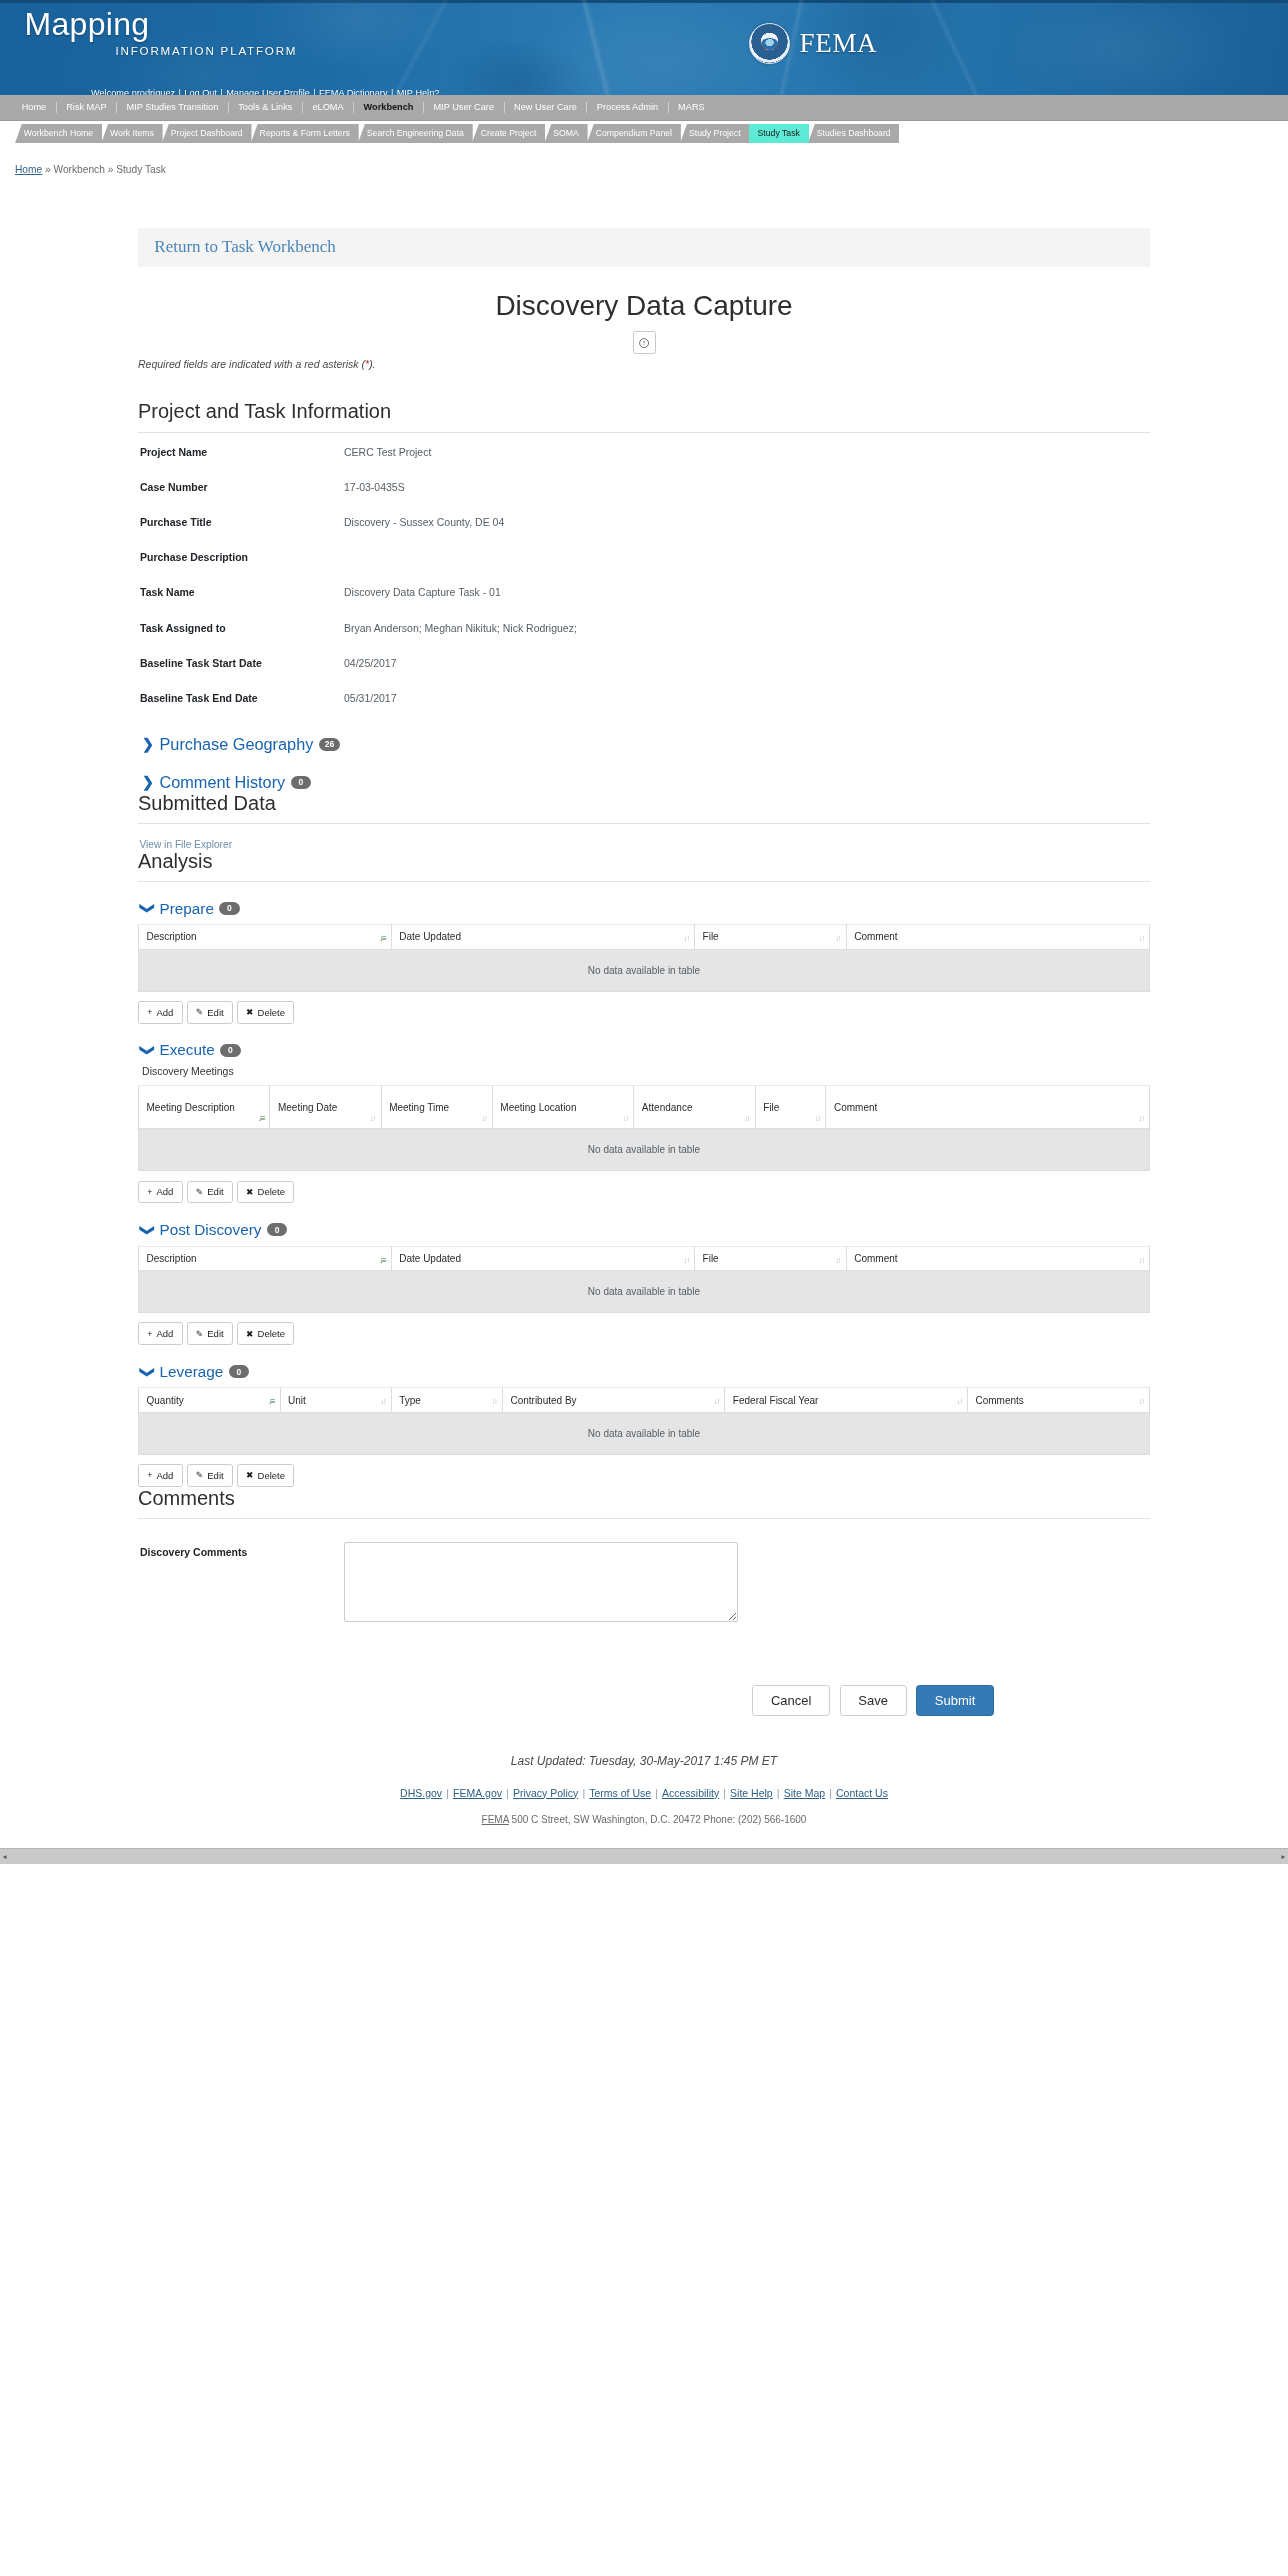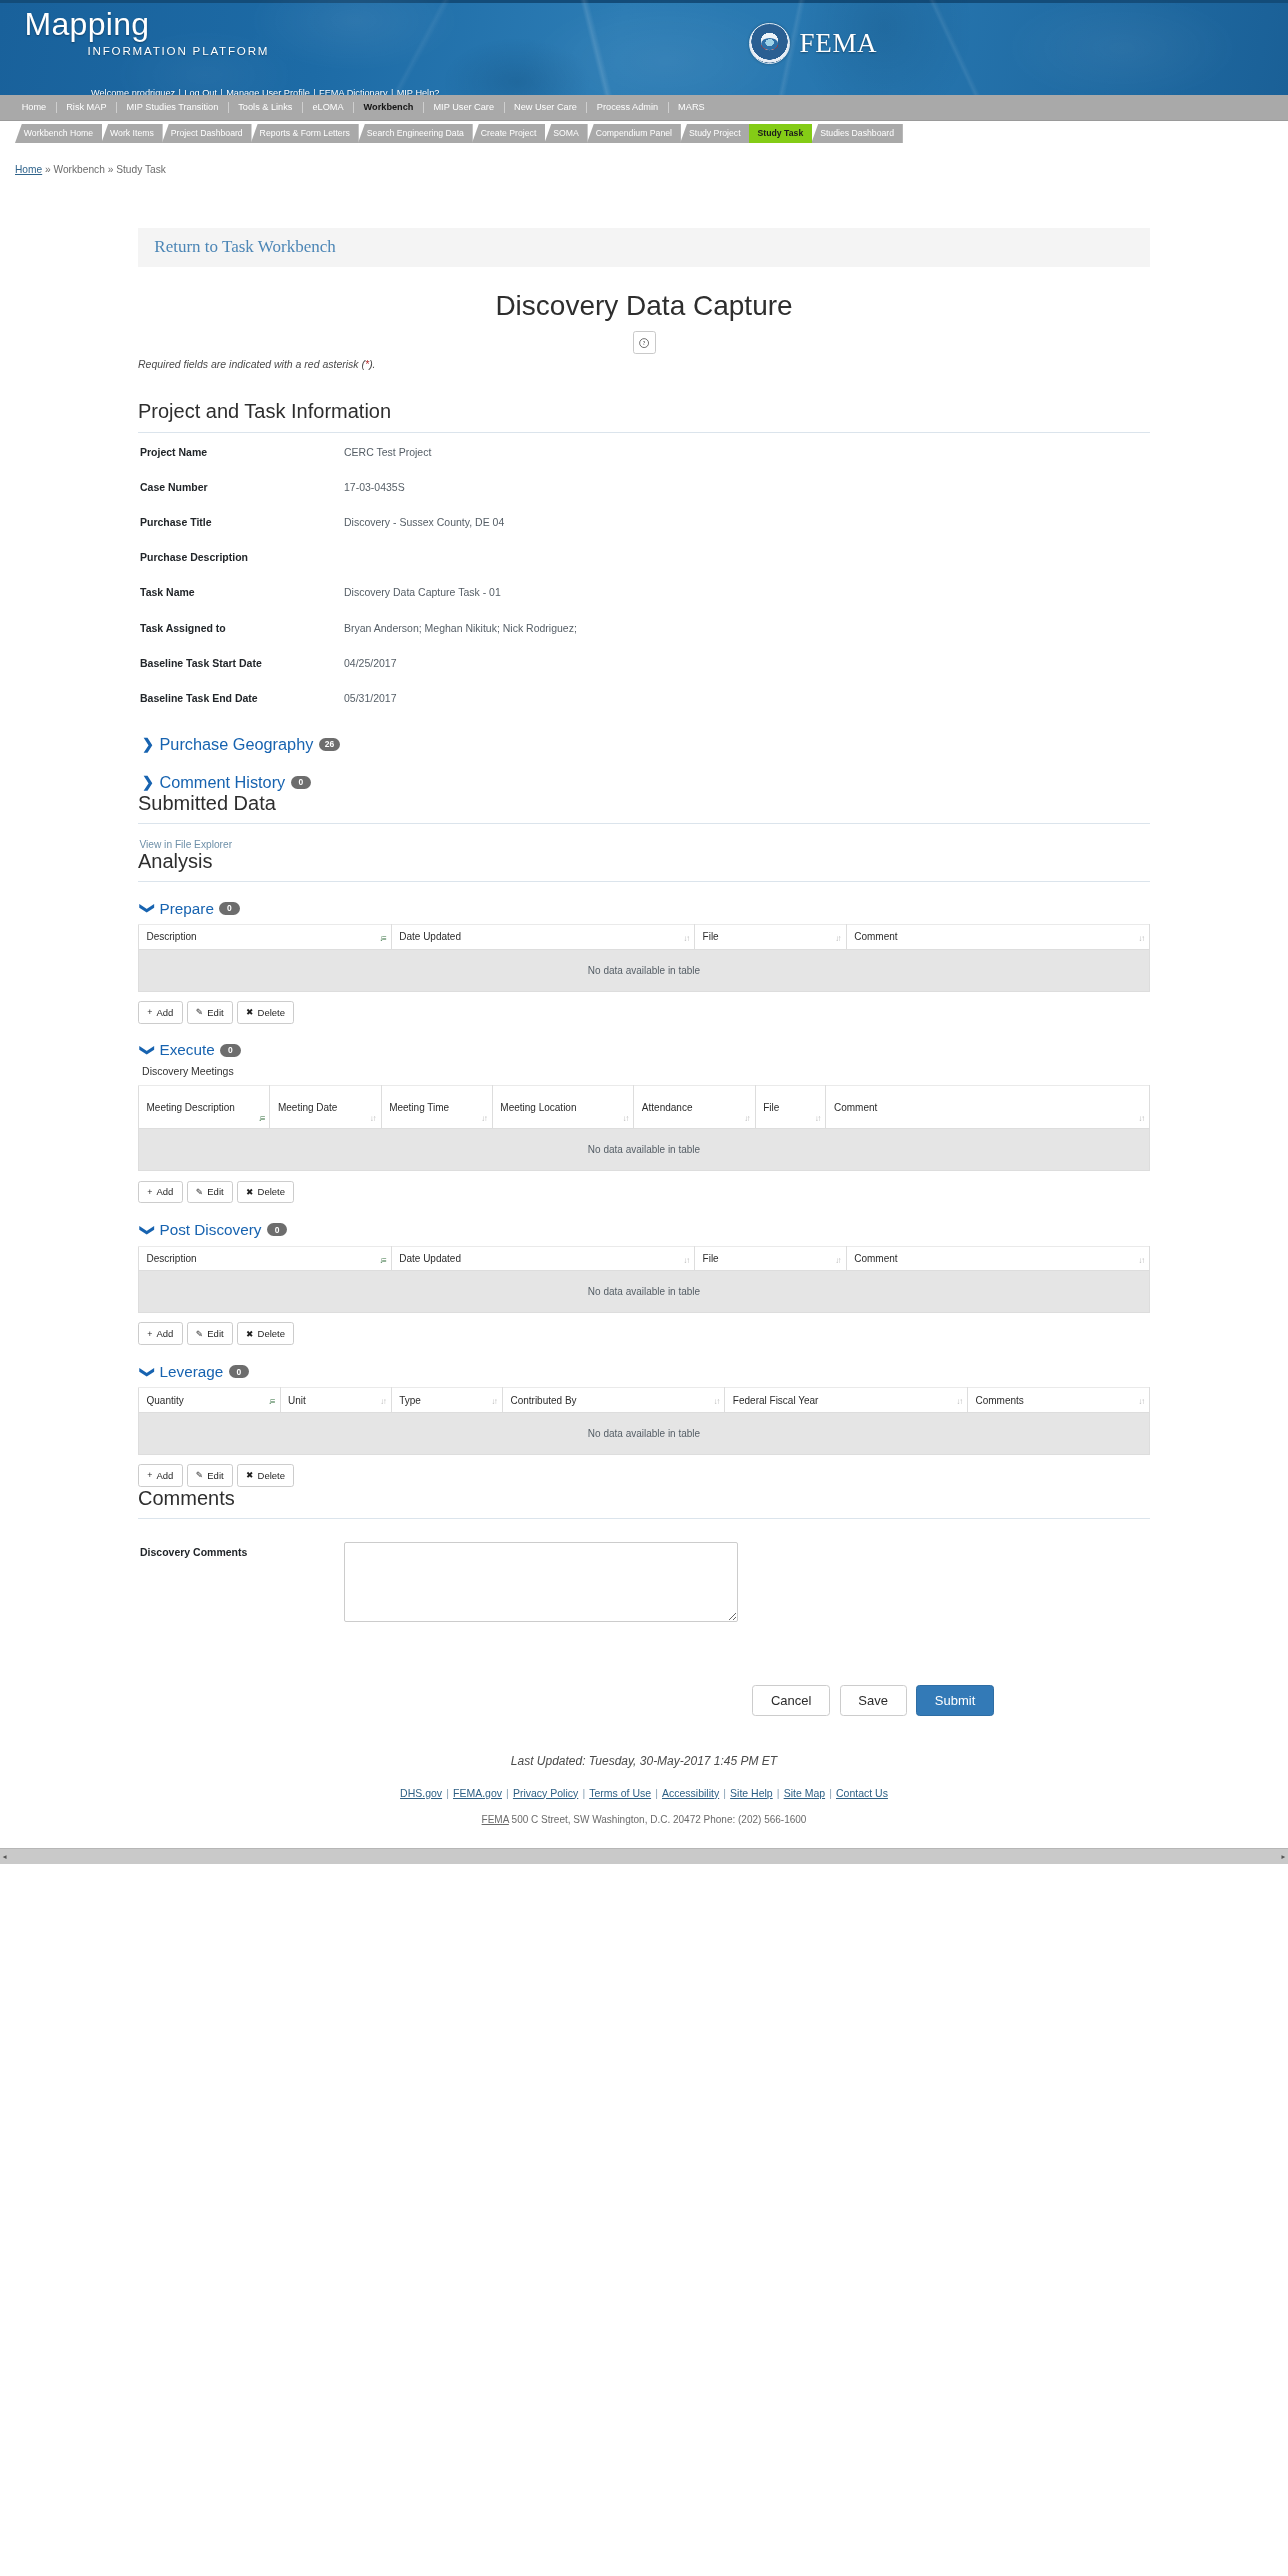--- a/index.html
+++ b/index.html
@@ -63,21 +63,21 @@
     color: #ffffff;
     line-height: 1;
     letter-spacing: 0.3px;
     text-shadow: 0 0.7px 2px rgba(0,0,0,.35);
   }
   .brand-2 {
     font-size: 11.6px;
     color: #ffffff;
     letter-spacing: 1.8px;
     margin-top: 3.4px;
-    margin-left: 63px;
+    margin-left: 91px;
     text-shadow: 0 0.7px 1.4px rgba(0,0,0,.3);
   }
   .utility-links {
     position: absolute;
     left: 91px;
     top: 88px;
     font-size: 9.2px;
     color: #ffffff;
     white-space: nowrap;
     text-shadow: 0 0.7px 1.4px rgba(0,0,0,.35);
@@ -168,23 +168,23 @@
     font-size: 8.7px;
     padding: 4.1px 8.8px 4.8px 8.8px;
     margin-right: -0.7px;
     position: relative;
     white-space: nowrap;
     cursor: pointer;
     clip-path: polygon(6.8px 0, 100% 0, 100% 100%, 0 100%);
     line-height: 10.2px;
   }
   .tab.active {
-    background: #84cc16;
+    background: #5eead4;
     color: #1b1b1b;
-    font-weight: bold;
+    font-weight: normal;
     clip-path: none;
     z-index: 3;
   }
 
   
   .breadcrumb {
     font-size: 10.2px;
     color: #6b6b6b;
     padding: 6.8px 0 0 15px;
   }

